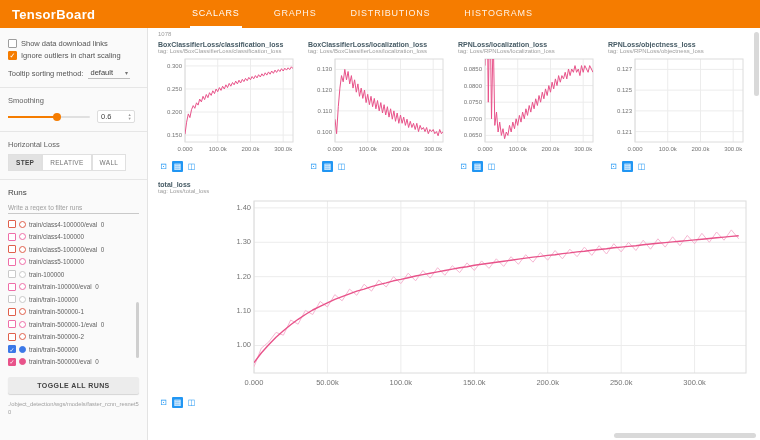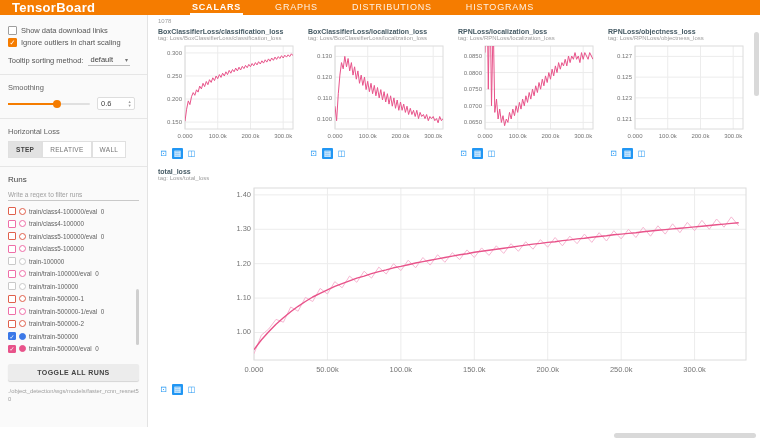--- a/index.html
+++ b/index.html
@@ -1,25 +1,25 @@
 <!DOCTYPE html>
 <html><head>
 <meta charset="utf-8">
 <style>
   *{margin:0;padding:0;box-sizing:border-box}
   html,body{width:760px;height:440px;overflow:hidden}
   body{font-family:"Liberation Sans",sans-serif;background:#fff;position:relative;color:#424242}
   svg text{font-family:"Liberation Sans",sans-serif}
 
   
-  .topbar{height:15px;background:#f57c00;display:flex;align-items:stretch;color:#fff;padding:0 12px}
+  .topbar{height:28px;background:#f57c00;display:flex;align-items:stretch;color:#fff;padding:0 12px}
   .logo{font-size:13px;font-weight:bold;letter-spacing:.3px;width:178px;display:flex;align-items:center}
   .tabs{display:flex;gap:30px;font-size:9px;letter-spacing:.8px}
   .tab{display:flex;align-items:center;padding:0 2px;cursor:pointer;opacity:.9;border-bottom:2px solid transparent}
-  .tab.active{font-weight:bold;opacity:1;border-bottom:2px solid #fff}
+  .tab.active{font-weight:normal;opacity:1;border-bottom:2px solid #fff}
 
   
   .layout{display:flex;height:412px}
   .sidebar{width:148px;min-width:148px;background:#fafafa;border-right:1px solid #e3e3e3;padding:8px 8px 20px;font-size:7.5px;color:#555;overflow:hidden}
   .content{flex:1;padding:3px 8px 0 10px;overflow:hidden;position:relative}
 
   
   .cb-row{display:flex;align-items:center;gap:4px;margin:3px 0;cursor:pointer}
   .cb{width:9px;height:9px;border:1px solid #9e9e9e;border-radius:1px;background:#fff;display:flex;align-items:center;justify-content:center;font-size:7px;color:#fff;flex:none}
   .cb.on{background:#f57c00;border-color:#f57c00}

